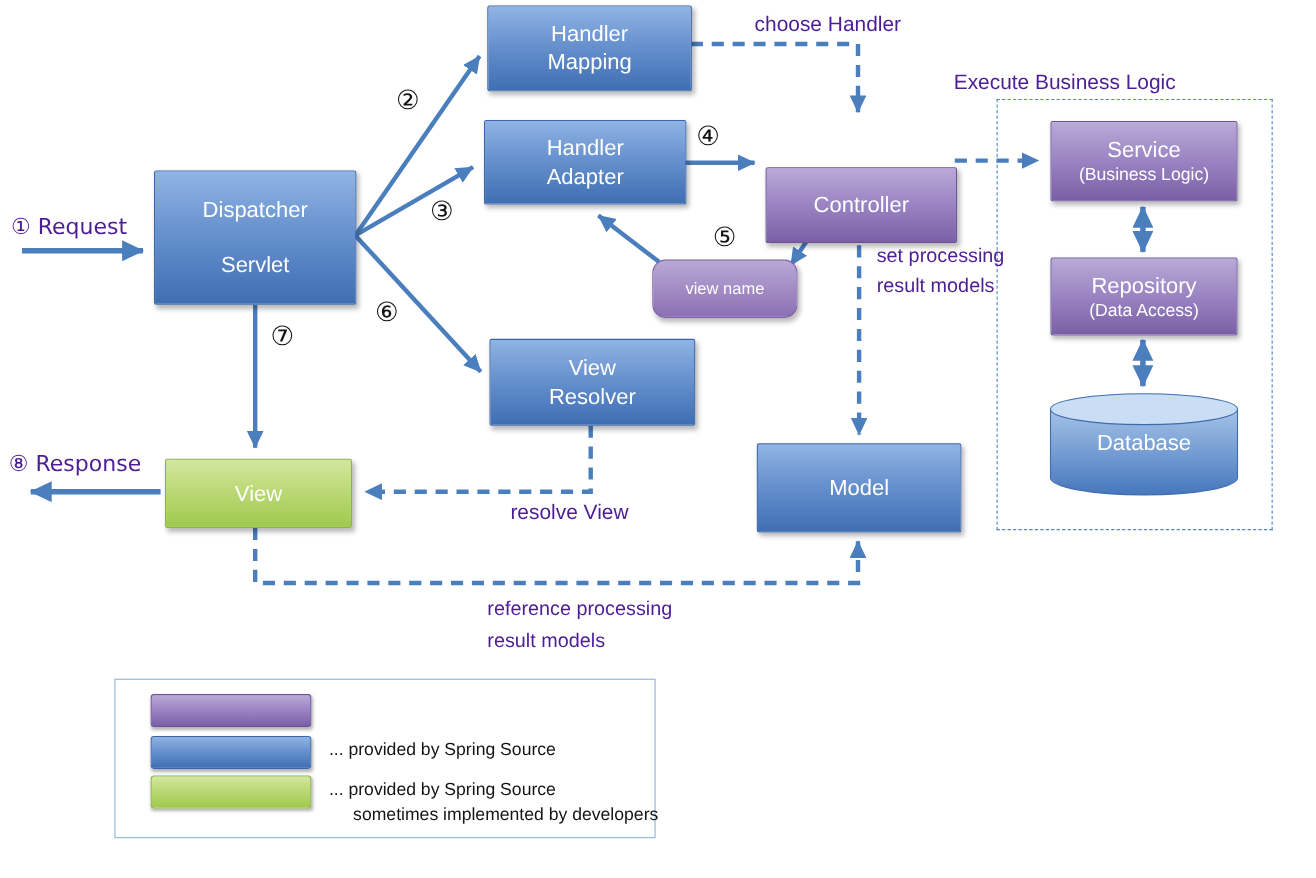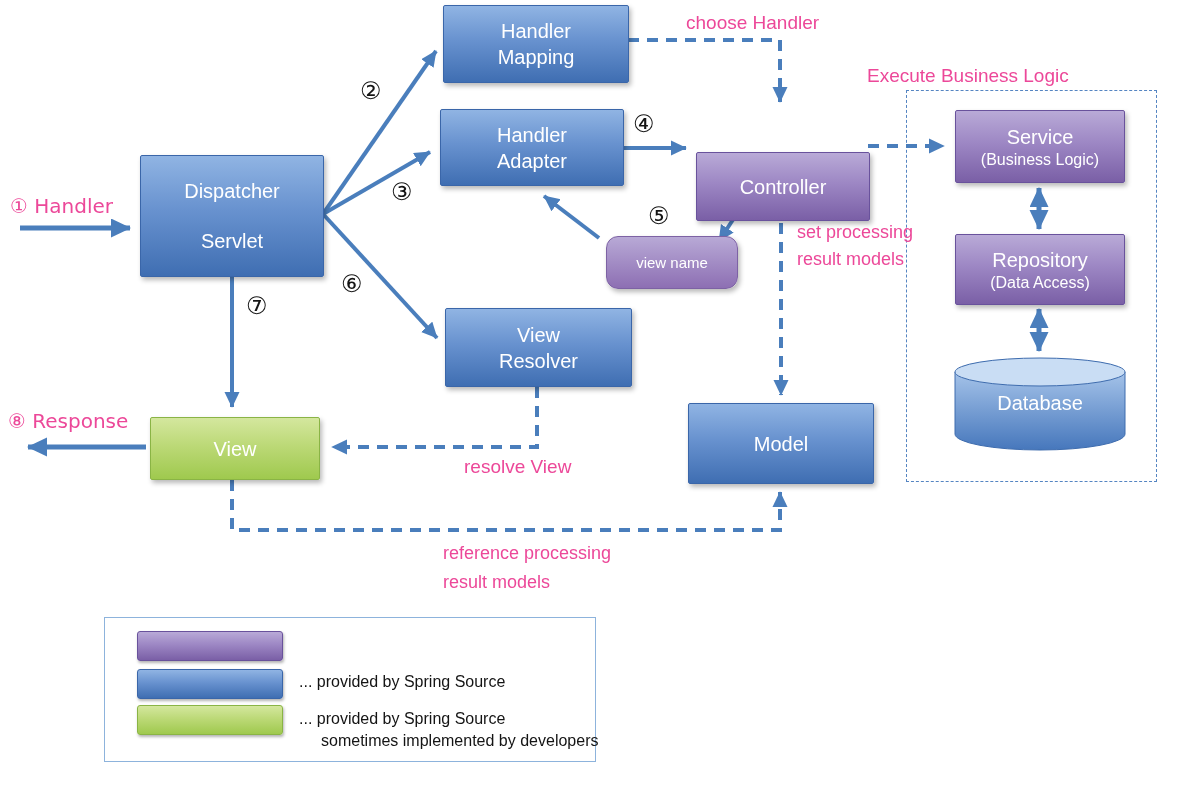--- a/index.html
+++ b/index.html
@@ -18,21 +18,21 @@
         border:1px solid #69529c;}
   .green{background:linear-gradient(180deg,#d4e79e 0%,#bcd977 45%,#9fc94e 100%);
         border:1px solid #8ab445;}
   .vname{background:linear-gradient(180deg,#b8a9d6 0%,#8d6fb3 100%);
         border:1px solid #7d62a4;border-radius:12px;font-size:15px;line-height:18px;}
   .node .sub{font-size:16px;line-height:19px;}
   .cyl{position:absolute;z-index:3;}
   .cyl svg{display:block;}
   .cyl .cyl-label{position:absolute;left:0;top:36px;width:100%;text-align:center;
         color:#fff;font-size:20px;}
-  .ann{position:absolute;color:#ec4899;font-size:19px;line-height:26px;
+  .ann{position:absolute;color:#4c1d95;font-size:19px;line-height:26px;
         white-space:nowrap;z-index:4;}
   .num{position:absolute;color:#141414;font-size:24px;line-height:26px;
         font-family:"DejaVu Sans",sans-serif;z-index:4;}
   .numtext{font-family:"DejaVu Sans",sans-serif;font-size:20px;}
   .legend{position:absolute;left:104px;top:617px;width:490px;height:143px;
         background:#fff;border:1px solid #8db3dc;z-index:3;}
   .sw{position:absolute;left:32px;width:144px;height:28px;border-radius:3px;
         box-shadow:1px 2px 3px rgba(0,0,0,.3);}
   .legend .lbl{position:absolute;left:194px;font-size:16px;color:#141414;
         white-space:nowrap;}
@@ -87,21 +87,21 @@
 
   <div class="node blue" style="left:440px;top:109px;width:182px;height:75px;">
     <span>Handler</span>
     <span>Adapter</span>
   </div>
 
   <div class="node purple" style="left:696px;top:112px;width:172px;height:67px;margin-top:40px;">
     <span>Controller</span>
   </div>
 
-  <div class="node vname" style="left:593px;top:236px;width:130px;height:51px;margin-left:13px;">
+  <div class="node vname" style="left:593px;top:236px;width:130px;height:51px;">
     <span>view name</span>
   </div>
 
   <div class="node blue" style="left:445px;top:308px;width:185px;height:77px;">
     <span>View</span>
     <span>Resolver</span>
   </div>
 
   <div class="node green" style="left:150px;top:417px;width:168px;height:61px;">
     <span>View</span>
@@ -128,21 +128,21 @@
           <stop offset="0" stop-color="#a5c3e9"></stop>
           <stop offset="1" stop-color="#4677bc"></stop>
         </linearGradient>
       </defs>
       <path d="M2,16 v62 a85,16 0 0 0 170,0 v-62" fill="url(#cylg)" stroke="#3e6cae" stroke-width="1"></path>
       <ellipse cx="87" cy="16" rx="85" ry="14" fill="#c9ddf4" stroke="#3e6cae" stroke-width="1"></ellipse>
     </svg>
     <div class="cyl-label">Database</div>
   </div>
 
-  <div class="ann numtext" style="left:10px;top:193px;">① Handler</div>
+  <div class="ann numtext" style="left:10px;top:193px;">① Request</div>
   <div class="ann numtext" style="left:8px;top:408px;">⑧ Response</div>
   <div class="ann" style="left:686px;top:10px;">choose Handler</div>
   <div class="ann" style="left:867px;top:63px;">Execute Business Logic</div>
   <div class="ann" style="left:797px;top:219px;font-size:18px;">set processing</div>
   <div class="ann" style="left:797px;top:246px;font-size:18px;">result models</div>
   <div class="ann" style="left:464px;top:454px;">resolve View</div>
   <div class="ann" style="left:443px;top:540px;font-size:18px;">reference processing</div>
   <div class="ann" style="left:443px;top:569px;font-size:18px;">result models</div>
 
   <div class="num" style="left:360px;top:78px;">②</div>

